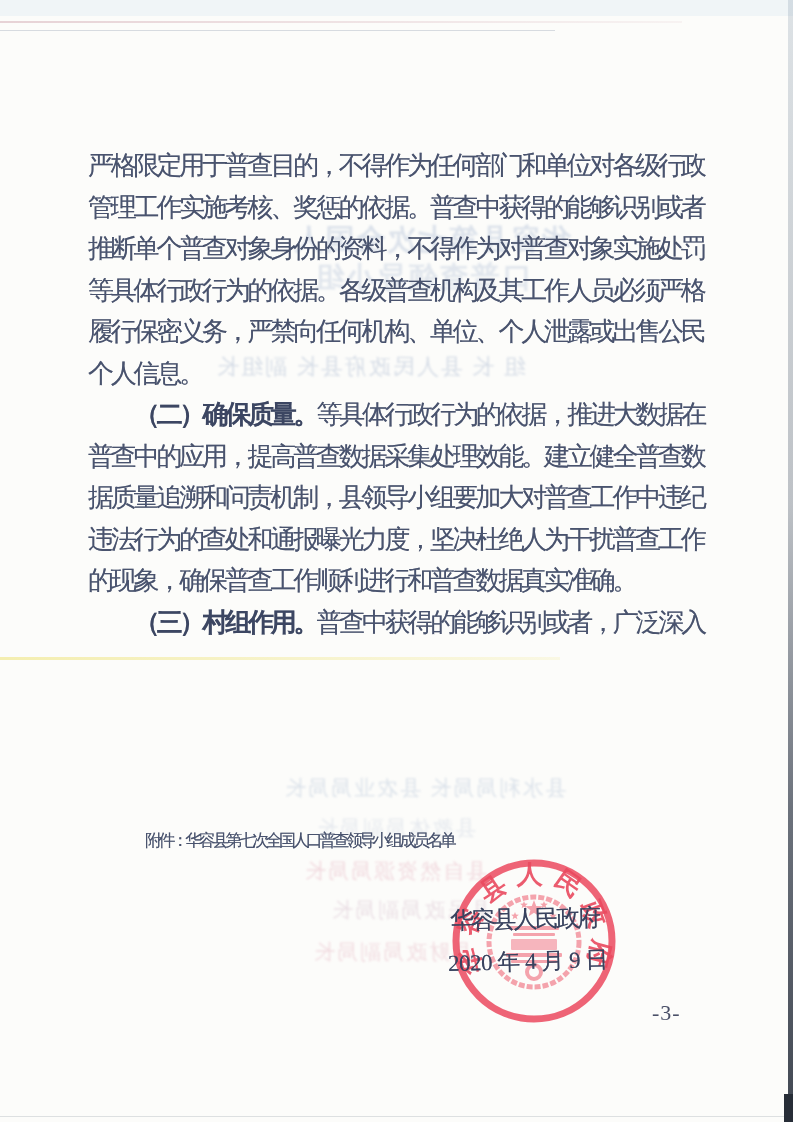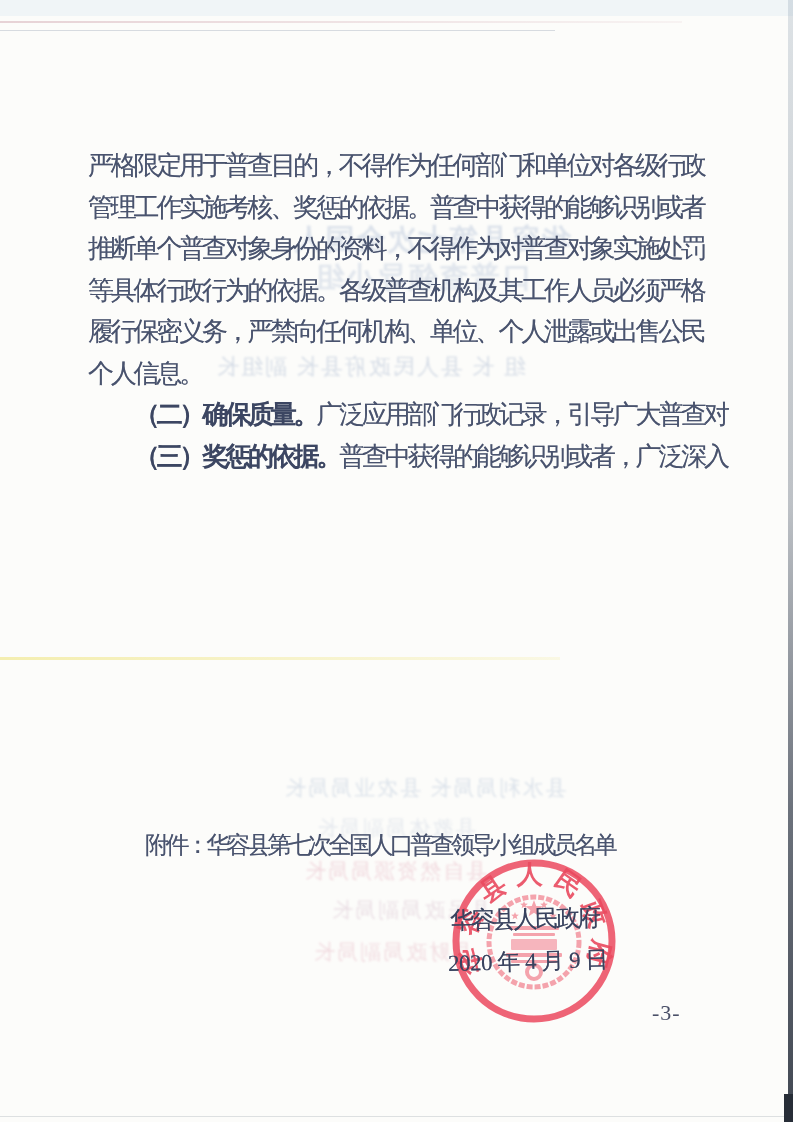--- a/index.html
+++ b/index.html
@@ -33,21 +33,21 @@
     font-size:26px;line-height:41.5px;letter-spacing:-3.2px;
     color:#49536e;
     text-shadow:0 0 0.6px rgba(73,83,110,.55);
   }
   .para{margin:0;}
   .para-lines{white-space:pre-line;}
   .line-first{white-space:nowrap;padding-left:46px;}
   .lead{font-weight:700;color:#3c4662;font-family:Liberation Serif, serif;}
   .attachment{
     position:absolute;left:145px;top:829px;
-    font-size:24px;letter-spacing:-3.6px;color:#49536e;white-space:nowrap;
+    font-size:17px;letter-spacing:-3.6px;color:#49536e;white-space:nowrap;
     text-shadow:0 0 0.6px rgba(73,83,110,.55);
   }
   
   .seal{position:absolute;left:449px;top:856px;z-index:3;}
   .signature{
     position:absolute;left:450px;top:903px;z-index:5;
     font-size:24px;letter-spacing:-2.8px;color:#39435f;white-space:nowrap;
     transform:rotate(-1.2deg);
     text-shadow:0 0 0.6px rgba(57,67,95,.6);
   }
@@ -89,27 +89,31 @@
   <div class="body-text">
     <div class="para para-lines">严格限定用于普查目的，不得作为任何部门和单位对各级行政
 管理工作实施考核、奖惩的依据。普查中获得的能够识别或者
 推断单个普查对象身份的资料，不得作为对普查对象实施处罚
 等具体行政行为的依据。各级普查机构及其工作人员必须严格
 履行保密义务，严禁向任何机构、单位、个人泄露或出售公民
 个人信息。</div>
 
     <div class="para">
       <div class="line-first">
-        <span class="lead">（二）确保质量。</span><span>广泛应用部门行政记录，引导广大普查对</span>
+        <span class="lead">（二）确保质量。</span><span>等具体行政行为的依据，推进大数据在</span>
       </div>
+      <div class="para-lines">普查中的应用，提高普查数据采集处理效能。建立健全普查数
+据质量追溯和问责机制，县领导小组要加大对普查工作中违纪
+违法行为的查处和通报曝光力度，坚决杜绝人为干扰普查工作
+的现象，确保普查工作顺利进行和普查数据真实准确。</div>
     </div>
 
     <div class="para">
       <div class="line-first">
-        <span class="lead">（三）奖惩的依据。</span><span>普查中获得的能够识别或者，广泛深入</span>
+        <span class="lead">（三）村组作用。</span><span>普查中获得的能够识别或者，广泛深入</span>
       </div>
     </div>
   </div>
 
   <div class="attachment">附件：华容县第七次全国人口普查领导小组成员名单</div>
 
   <svg class="seal" width="170" height="170" viewBox="0 0 170 170">
     <defs>
       <filter id="blur1" x="-20%" y="-20%" width="140%" height="140%">
         <feGaussianBlur stdDeviation="0.7"></feGaussianBlur>

